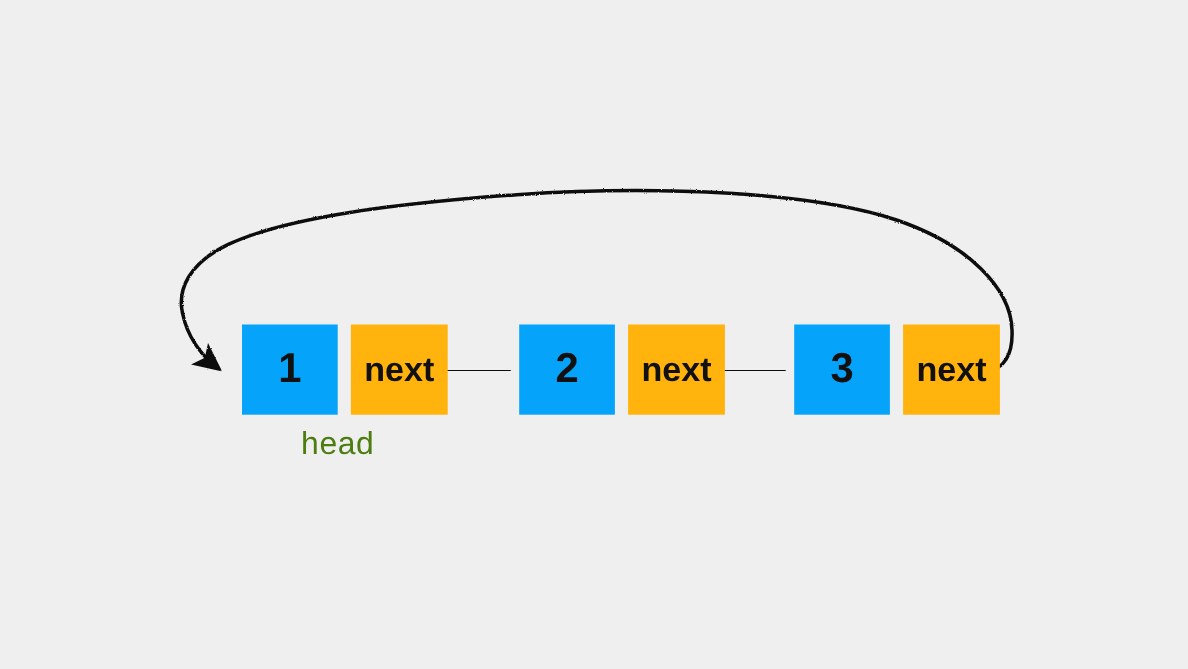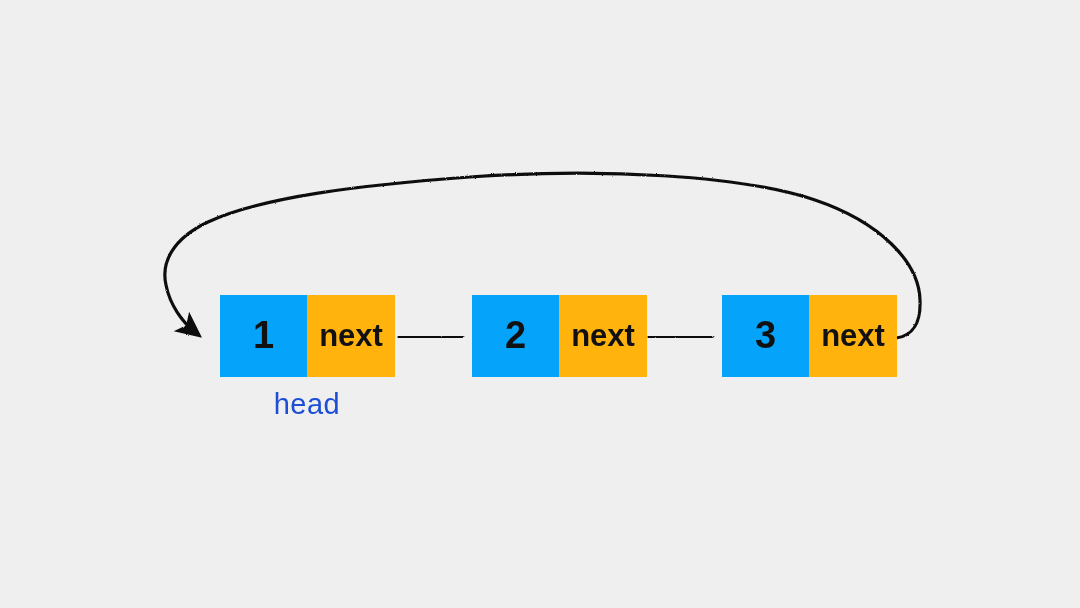--- a/index.html
+++ b/index.html
@@ -32,20 +32,21 @@
     height: 100%;
     box-sizing: border-box;
   }
   .cell-value {
     width: 87px;
     background: #06a3fa;
   }
   .cell-next {
     width: 88px;
     background: #ffb30c;
+    margin-left: 12px;
   }
   .cell-value span {
     font-size: 38px;
     font-weight: 700;
     color: #111111;
     letter-spacing: 0px;
     line-height: 1;
     position: relative;
     top: -1px;
   }
@@ -61,21 +62,21 @@
   #node-2 { left: 472px; }
   #node-3 { left: 722px; }
 
   .head-label {
     position: absolute;
     left: 220px;
     top: 388px;
     width: 174px;
     text-align: center;
     font-size: 29px;
-    color: #1d4ed8;
+    color: #4d7c0f;
     letter-spacing: 0.5px;
   }
   .svg-layer {
     position: absolute;
     left: 0;
     top: 0;
     width: 1080px;
     height: 608px;
     pointer-events: none;
   }

